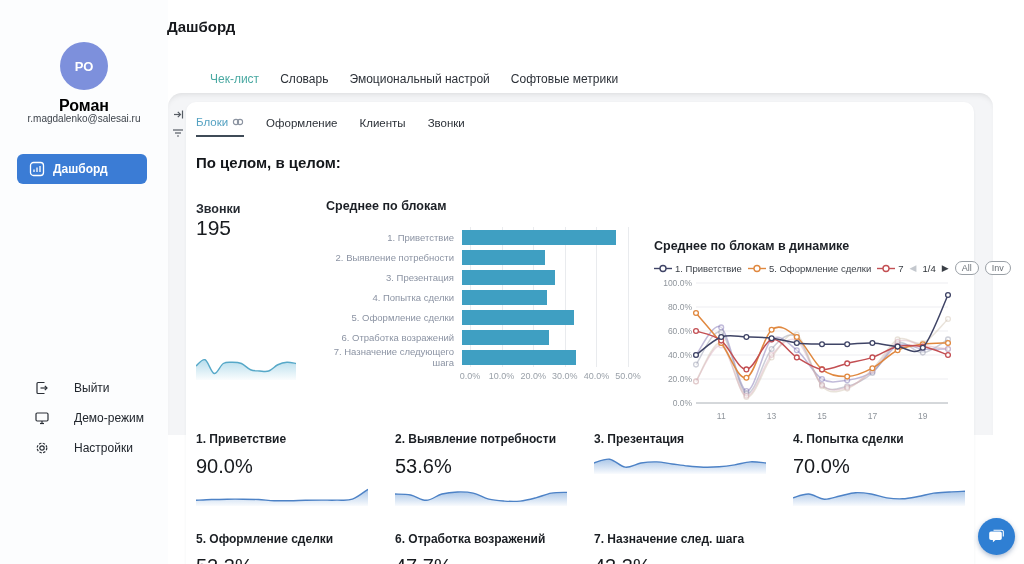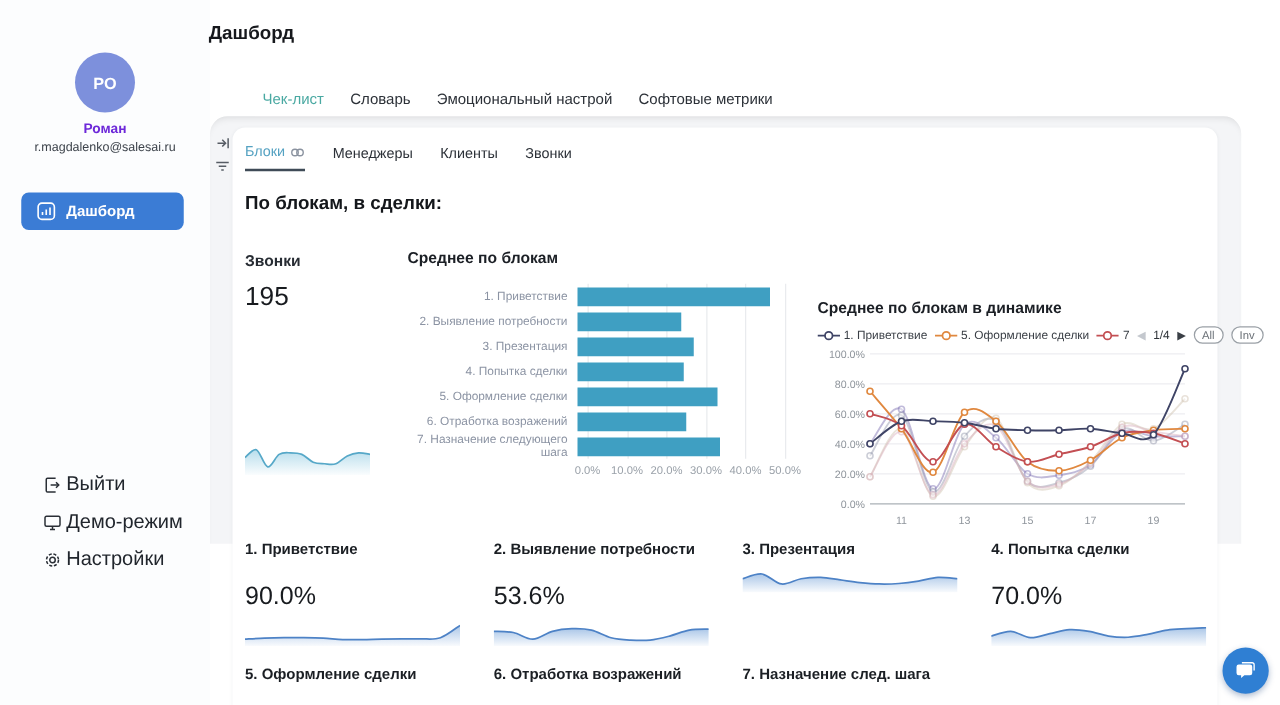--- a/index.html
+++ b/index.html
@@ -6,28 +6,28 @@
   html,body { width:1024px; height:564px; overflow:hidden; background:#fff;
     font-family:"Liberation Sans", sans-serif; }
   body { position:relative; }
 
   
   .sidebar { position:absolute; left:0; top:0; width:168px; height:564px; background:#fcfdfe; }
   .avatar { position:absolute; left:60px; top:42px; width:48px; height:48px; border-radius:50%;
     background:#7d90dc; color:#fff; font-size:13px; font-weight:bold;
     display:flex; align-items:center; justify-content:center; }
   .user-name { position:absolute; left:0; top:97px; width:168px; text-align:center;
-    font-size:11px; font-weight:bold; color:#6d28d9; }
+    font-size:16px; font-weight:bold; color:#000000; }
   .user-email { position:absolute; left:0; top:113px; width:168px; text-align:center;
     font-size:10px; color:#3d434b; }
   .nav-btn { position:absolute; left:17px; top:154px; width:130px; height:30px;
     background:#3b7cd5; border-radius:6px; color:#fff; display:flex; align-items:center;
     gap:8px; padding-left:12px; font-size:12px; font-weight:bold; cursor:pointer; }
   .sidebar-footer { position:absolute; left:34px; top:378px; display:flex; flex-direction:column; gap:10px; }
-  .sf-item { display:flex; align-items:center; gap:3px; height:20px; font-size:16px;
+  .sf-item { display:flex; align-items:center; gap:24px; height:20px; font-size:12px;
     color:#21262d; cursor:pointer; }
   .sf-item svg { flex:0 0 auto; }
 
   
   .page-title { position:absolute; left:167px; top:18px; font-size:15px; font-weight:bold; color:#16181c; }
   .main-tabs { position:absolute; left:176px; top:72px; display:flex; gap:21px;margin-left:34px; }
   .tab { font-size:12px; color:#2c3138; padding-bottom:8px; cursor:pointer; white-space:nowrap; }
   .tab.active { color:#4aa9a2; border-bottom:2px solid #3f4b57; }
 
   
@@ -41,21 +41,21 @@
     background:#ffffff; border-radius:10px; box-shadow:0 1px 3px rgba(40,50,60,.06); }
 
   .inner-tabs { position:absolute; left:10px; top:14px; display:flex; gap:22px; }
   .itab { font-size:11.5px; color:#2c3138; padding-bottom:7px; cursor:pointer;
     display:flex; align-items:center; gap:4px; }
   .itab.active { color:#55a2c2; border-bottom:2px solid #3f4b57; }
   .section-title { position:absolute; left:10px; top:52px; font-size:15px; font-weight:bold; color:#14171b; }
 
   
   .stat-label { font-size:12.5px; font-weight:bold; color:#272c33; }
-  .stat-value { font-size:21px; color:#181b1f; margin-top:10px; }
+  .stat-value { font-size:21px; color:#181b1f; }
   .stats-calls { position:absolute; left:10px; top:100px; }
   .stats-avg   { position:absolute; left:10px; top:192px; }
   .stats-spark { position:absolute; left:10px; top:250px; }
 
   
   .bar-block { position:absolute; left:140px; top:97px; width:310px; }
   .chart-title { font-size:12.5px; font-weight:bold; color:#1b1f25; }
   .bar-rows { position:relative; margin-top:14px; }
   .bar-row { display:flex; align-items:center; height:20px; }
   .bar-label { width:136px; text-align:right; font-size:9.5px; color:#8b93a3; padding-right:8px; }
@@ -73,21 +73,21 @@
   .legend-item { display:flex; align-items:center; gap:3px; cursor:pointer; }
   .pg-arrow { font-size:9px; cursor:pointer; }
   .pg-arrow.disabled { color:#c4c8ce; }
   .pg-num { font-size:9.5px; color:#2e3338; }
   .pill-btn { border:1px solid #9aa0a6; border-radius:9px; font-size:9px; color:#6b7177;
     padding:1px 6px; cursor:pointer; background:#fff; }
 
   
   .kcard { position:absolute; width:180px; }
   .kcard-title { font-size:12px; font-weight:bold; color:#1b1f24; }
-  .kcard-value { font-size:20px; color:#181b1f; margin-top:20px; }
+  .kcard-value { font-size:20px; color:#181b1f; margin-top:9px; }
   .kcard svg { margin-top:6px; display:block; }
 
   
   .chat-fab { position:absolute; left:978px; top:518px; width:37px; height:37px; border-radius:50%;
     background:#2f7fd3; display:flex; align-items:center; justify-content:center; cursor:pointer;
     box-shadow:0 2px 5px rgba(20,60,120,.35); }
 
   svg { display:block; }
 </style>
 </head>
@@ -172,30 +172,30 @@
         <div class="itab active">
           <span>Блоки</span>
           <span>
             <svg width="12" height="8" viewBox="0 0 12 8">
               <circle cx="4" cy="4" r="2.6" fill="none" stroke="#8b93a0" stroke-width="1.1"></circle>
               <circle cx="8" cy="4" r="2.6" fill="none" stroke="#8b93a0" stroke-width="1.1"></circle>
             </svg>
           </span>
         </div>
         <div class="itab">
-          <span>Менеджеры</span>
+          <span>Оформление</span>
         </div>
         <div class="itab">
           <span>Клиенты</span>
         </div>
         <div class="itab">
           <span>Звонки</span>
         </div>
       </div>
-    <div class="section-title">По блокам, в сделки:</div>
+    <div class="section-title">По целом, в целом:</div>
 
     <div class="stats-calls">
       <div class="stat-label">Звонки</div>
       <div class="stat-value">195</div>
     </div>
     <div class="stats-spark" id="stats-spark">
         <svg width="100" height="28" viewBox="0 0 100 28">
           <defs>
             <linearGradient id="g0" x1="0" y1="0" x2="0" y2="1">
               <stop offset="0%" stop-color="#9fd2e6" stop-opacity="0.75"></stop>

